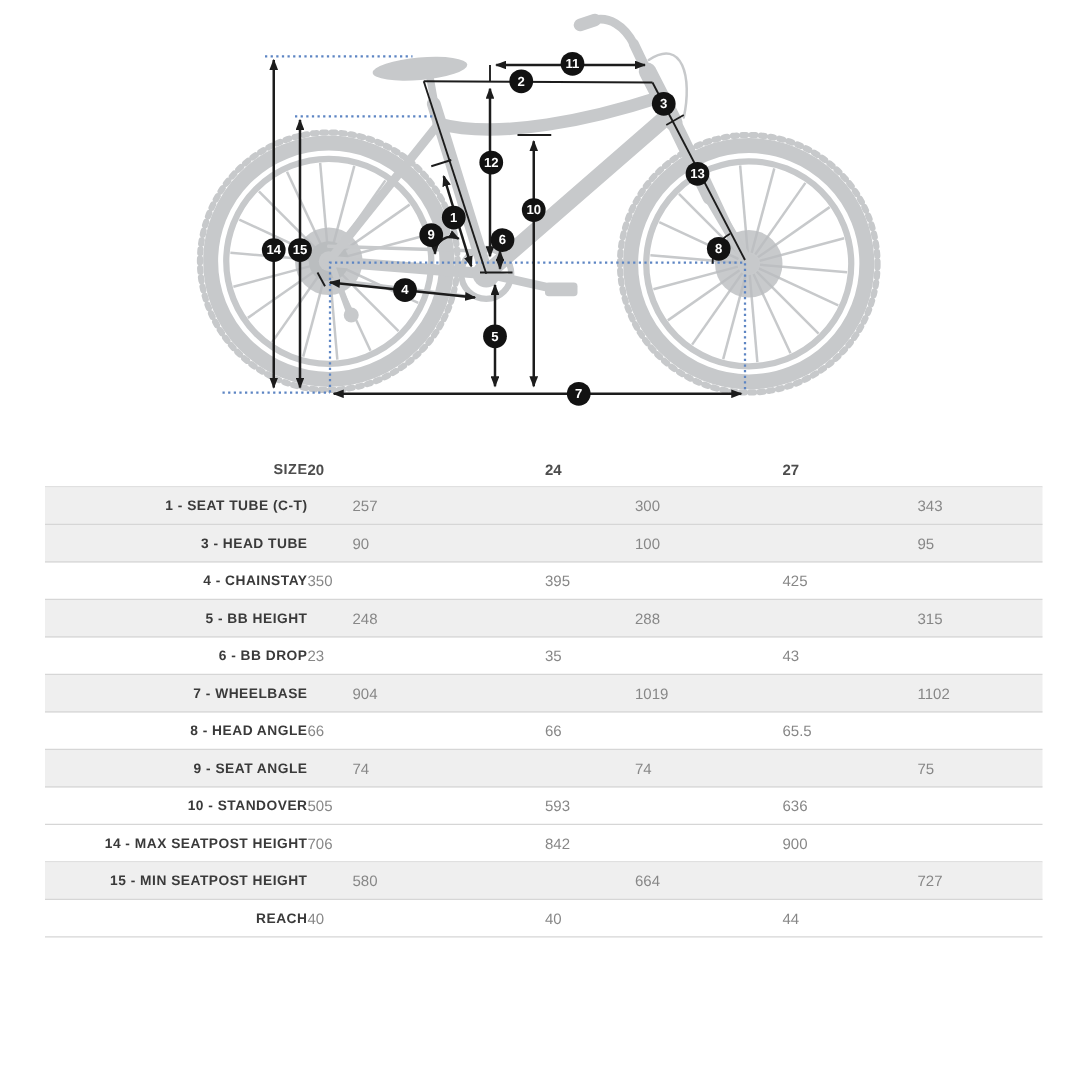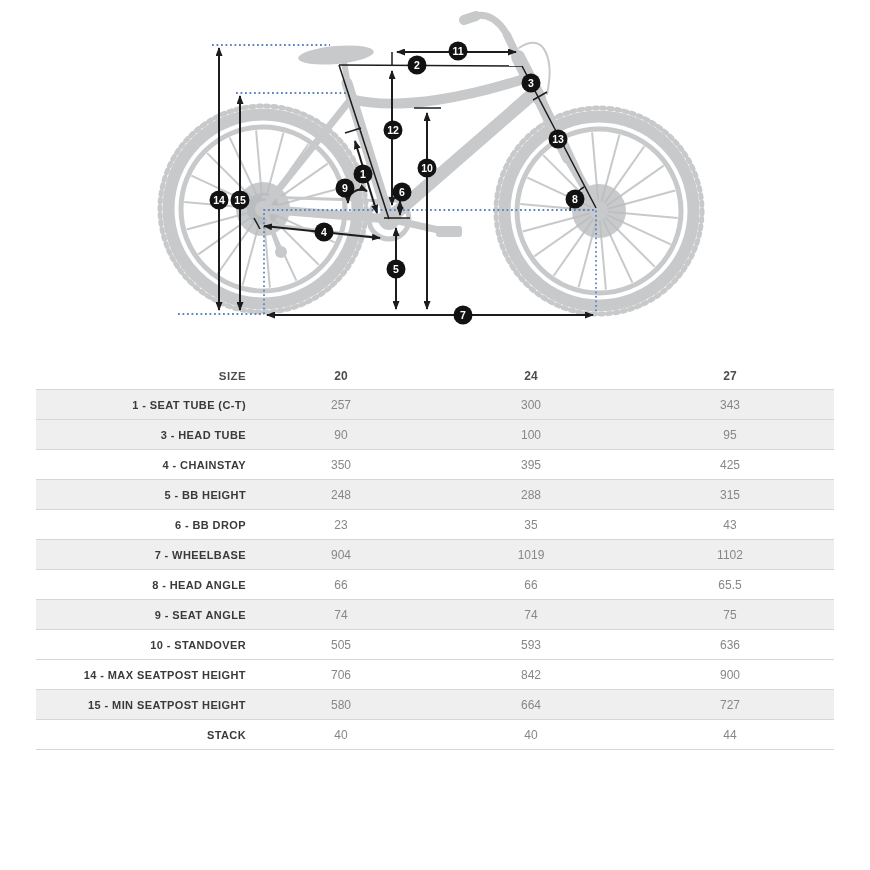--- a/index.html
+++ b/index.html
@@ -14,25 +14,25 @@
   .m{stroke:var(--measure,#1c1c1c);stroke-width:2;fill:none;}
   .t{stroke:var(--measure,#1c1c1c);stroke-width:1.5;fill:none;}
   .guide{stroke:var(--guide-blue,#5d85c3);stroke-width:1.8;stroke-dasharray:1.8 2.7;fill:none;}
   .badge circle{fill:var(--badge-bg,#121212);}
   .badge text{fill:var(--badge-text,#ffffff);font:bold 10.5px "Liberation Sans",sans-serif;
               text-anchor:middle;}
   
   .geo-table{position:absolute;left:36px;top:362px;width:798px;}
   .g-row{display:grid;grid-template-columns:210px 190px 190px 208px;height:29px;
          align-items:center;border-bottom:1px solid var(--table-border,#d6d6d6);}
-  .g-row.odd{background:var(--table-stripe,#efefef);}
+  .g-row.odd{background:var(--table-stripe,#efefef);gap:36px;}
   .g-head{height:27px;border-bottom:1px solid var(--table-border,#d6d6d6);}
   .cell-label{padding-left:12px;font-weight:bold;font-size:11px;letter-spacing:.4px;
               color:var(--label-text,#3a3a3a);white-space:nowrap;text-align:right;}
-  .cell-val{text-align:center;font-size:12px;color:var(--value-text,#878787);}
+  .cell-val{font-size:12px;color:var(--value-text,#878787);}
   .g-head .cell-label{color:var(--header-text,#4d4d4d);font-size:11.5px;}
   .g-head .cell-val{font-weight:bold;color:var(--header-text,#4d4d4d);font-size:12px;}
 </style>
 </head>
 <body>
 
 <div class="canvas">
 
   <svg class="diagram" viewBox="0 0 870 352">
     <defs>
@@ -282,21 +282,21 @@
           <div class="cell-val">842</div>
           <div class="cell-val">900</div>
         </div>
         <div class="g-row odd">
           <div class="cell-label">15 - MIN SEATPOST HEIGHT</div>
           <div class="cell-val">580</div>
           <div class="cell-val">664</div>
           <div class="cell-val">727</div>
         </div>
         <div class="g-row">
-          <div class="cell-label">STACK</div>
+          <div class="cell-label">REACH</div>
           <div class="cell-val">40</div>
           <div class="cell-val">40</div>
           <div class="cell-val">44</div>
         </div>
       </div>
   </div>
 
 </div>
 
 </body></html>

